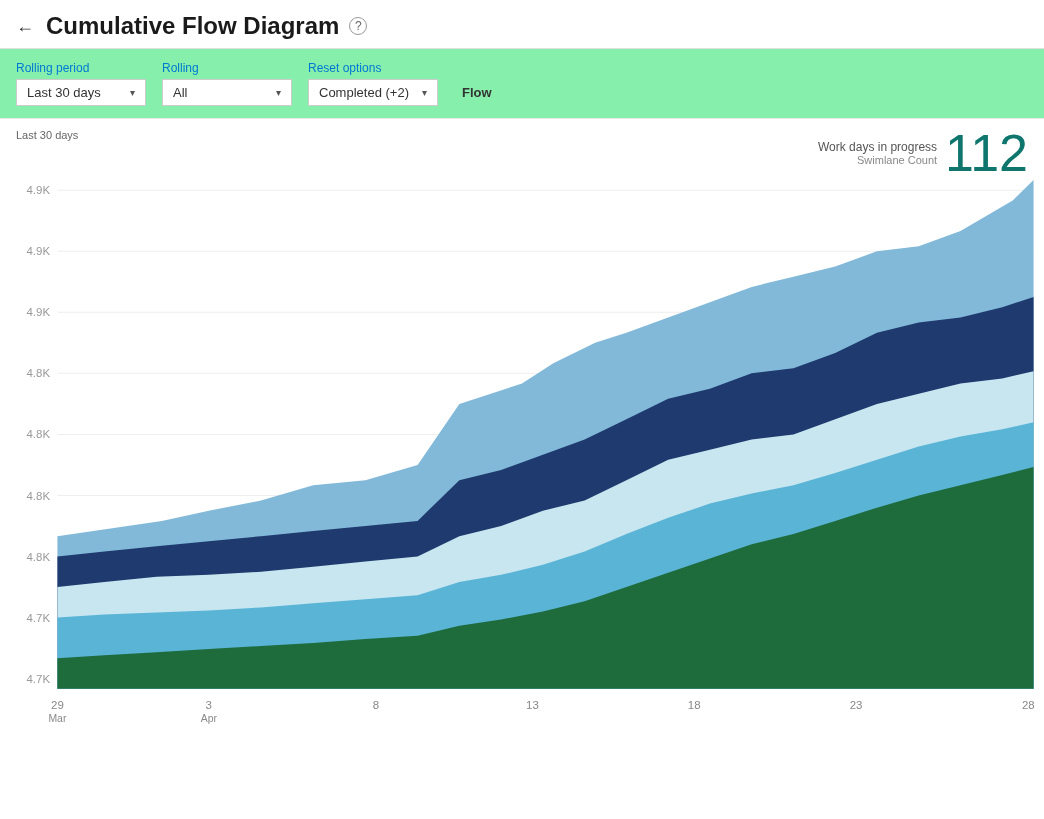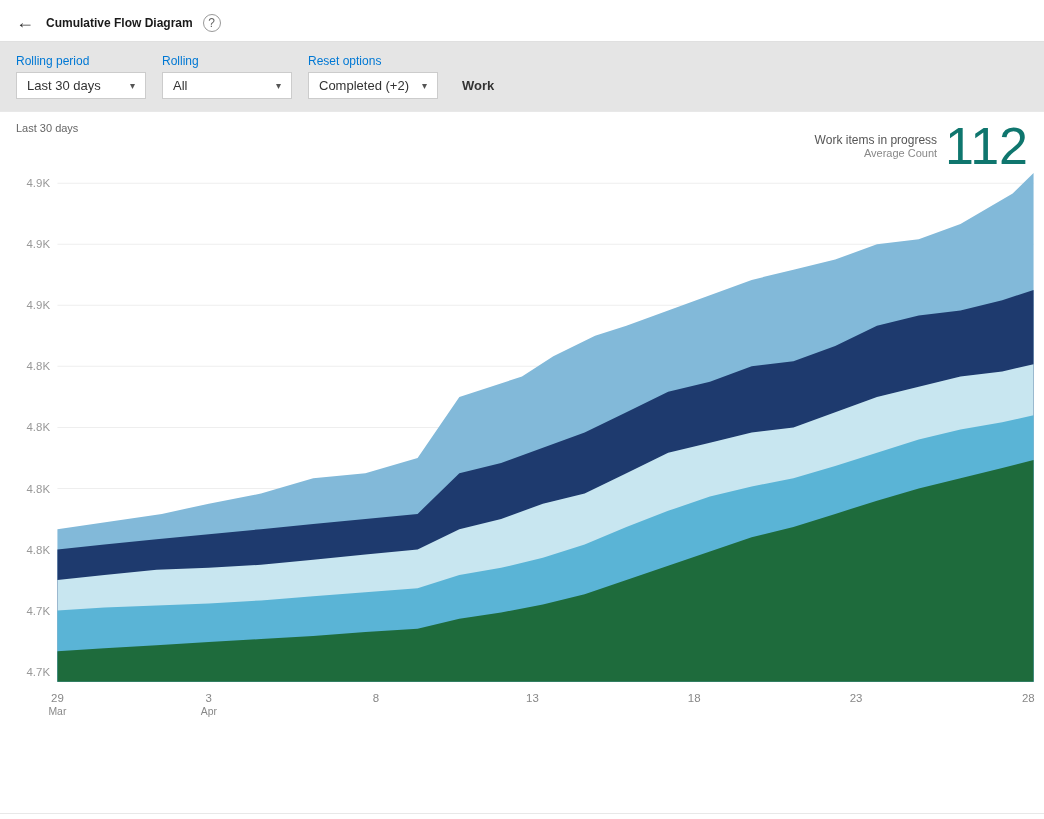--- a/index.html
+++ b/index.html
@@ -1,23 +1,23 @@
 <!DOCTYPE html>
 <html><head>
   <meta charset="utf-8">
   <style>
     * { margin: 0; padding: 0; box-sizing: border-box; }
     body { font-family: 'Segoe UI', Arial, sans-serif; background: #f8f8f8; color: #333; width: 1044px; height: 819px; overflow: hidden; }
 
     .header { display: flex; align-items: center; padding: 12px 16px 8px; background: #fff; border-bottom: 1px solid #e0e0e0; }
     .back-arrow { font-size: 18px; margin-right: 12px; cursor: pointer; color: #333; }
-    .page-title { font-size: 12px; font-weight: 600; color: #1a1a1a; }
+    .page-title { font-size: 24px; font-weight: 600; color: #1a1a1a; }
     .help-icon { margin-left: 10px; color: #666; font-size: 16px; cursor: pointer; border: 1px solid #999; border-radius: 50%; width: 18px; height: 18px; display: inline-flex; align-items: center; justify-content: center; font-size: 12px; }
 
-    .controls { display: flex; align-items: center; padding: 12px 16px; background: #e5e5e5; gap: 16px; border-bottom: 1px solid #e8e8e8; }
+    .controls { display: flex; align-items: center; padding: 12px 16px; background: #86efac; gap: 16px; border-bottom: 1px solid #e8e8e8; }
     .control-group { display: flex; flex-direction: column; gap: 4px; }
     .control-label { font-size: 12px; color: #0078d4; font-weight: 400; }
     .dropdown { display: flex; align-items: center; border: 1px solid #ccc; background: #fff; padding: 5px 10px; font-size: 13px; cursor: pointer; min-width: 130px; gap: 8px; }
     .dropdown-arrow { margin-left: auto; font-size: 10px; color: #555; }
     .reset-btn { font-size: 13px; font-weight: 600; color: #333; background: none; border: none; cursor: pointer; margin-top: 18px; padding: 5px 8px; }
 
     .chart-area { background: #fff; margin: 0; padding: 0; position: relative; height: calc(819px - 56px - 62px); }
 
     .chart-header-info { position: absolute; top: 10px; left: 16px; font-size: 11px; color: #666; z-index: 10; }
     .work-items-info { position: absolute; top: 8px; right: 16px; display: flex; align-items: center; gap: 8px; z-index: 10; }
@@ -60,29 +60,29 @@
   </div>
 
   <div class="control-group">
     <span class="control-label">Reset options</span>
     <div class="dropdown">
       <span>Completed (+2)</span>
       <span class="dropdown-arrow">▾</span>
     </div>
   </div>
 
-  <button class="reset-btn">Work</button>
+  <button class="reset-btn">Flow</button>
 </div>
 
 <div class="chart-area">
   <div class="chart-header-info">Last 30 days</div>
   <div class="work-items-info">
     <div class="work-items-label">
-      <div class="main-label">Work items in progress</div>
-      <div class="sub-label">Average Count</div>
+      <div class="main-label">Work days in progress</div>
+      <div class="sub-label">Swimlane Count</div>
     </div>
     <div class="work-items-count">112</div>
   </div>
 
   <div class="chart-wrapper">
     <svg class="main-chart" viewBox="0 0 1000 630" preserveAspectRatio="none">
 
       <line x1="55" y1="70" x2="990" y2="70" class="grid-line"></line>
       <line x1="55" y1="130" x2="990" y2="130" class="grid-line"></line>
       <line x1="55" y1="190" x2="990" y2="190" class="grid-line"></line>

